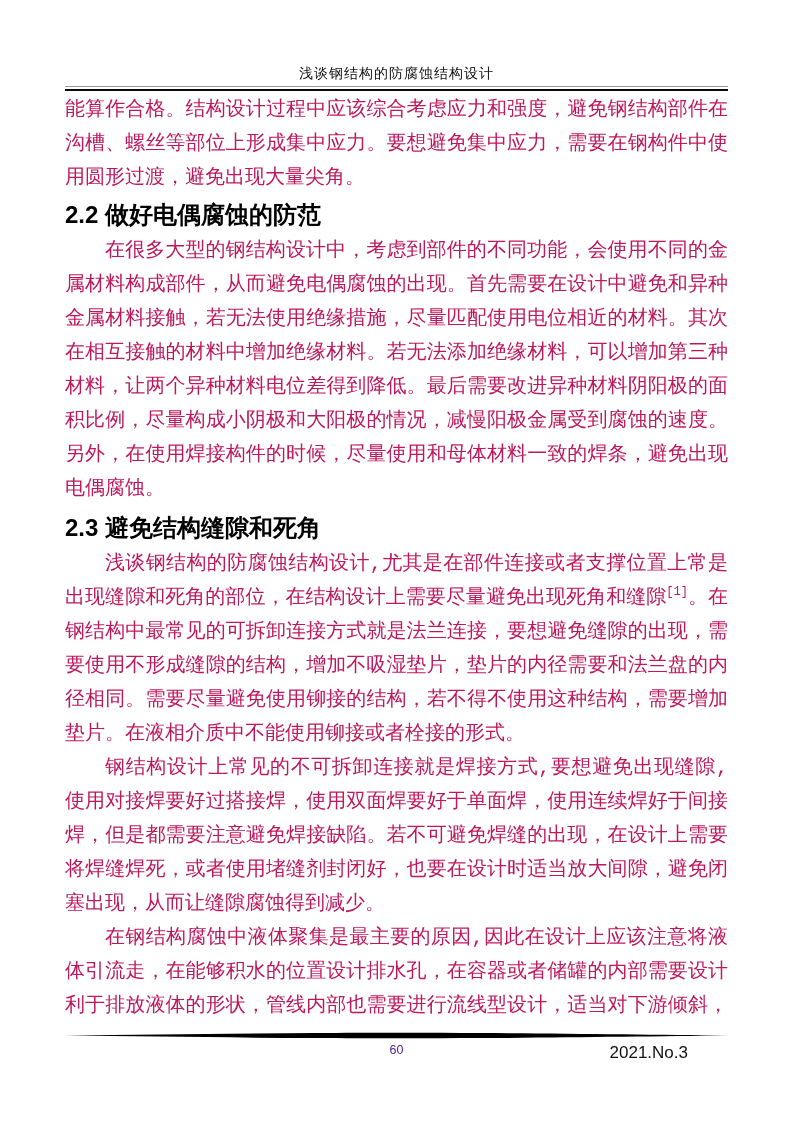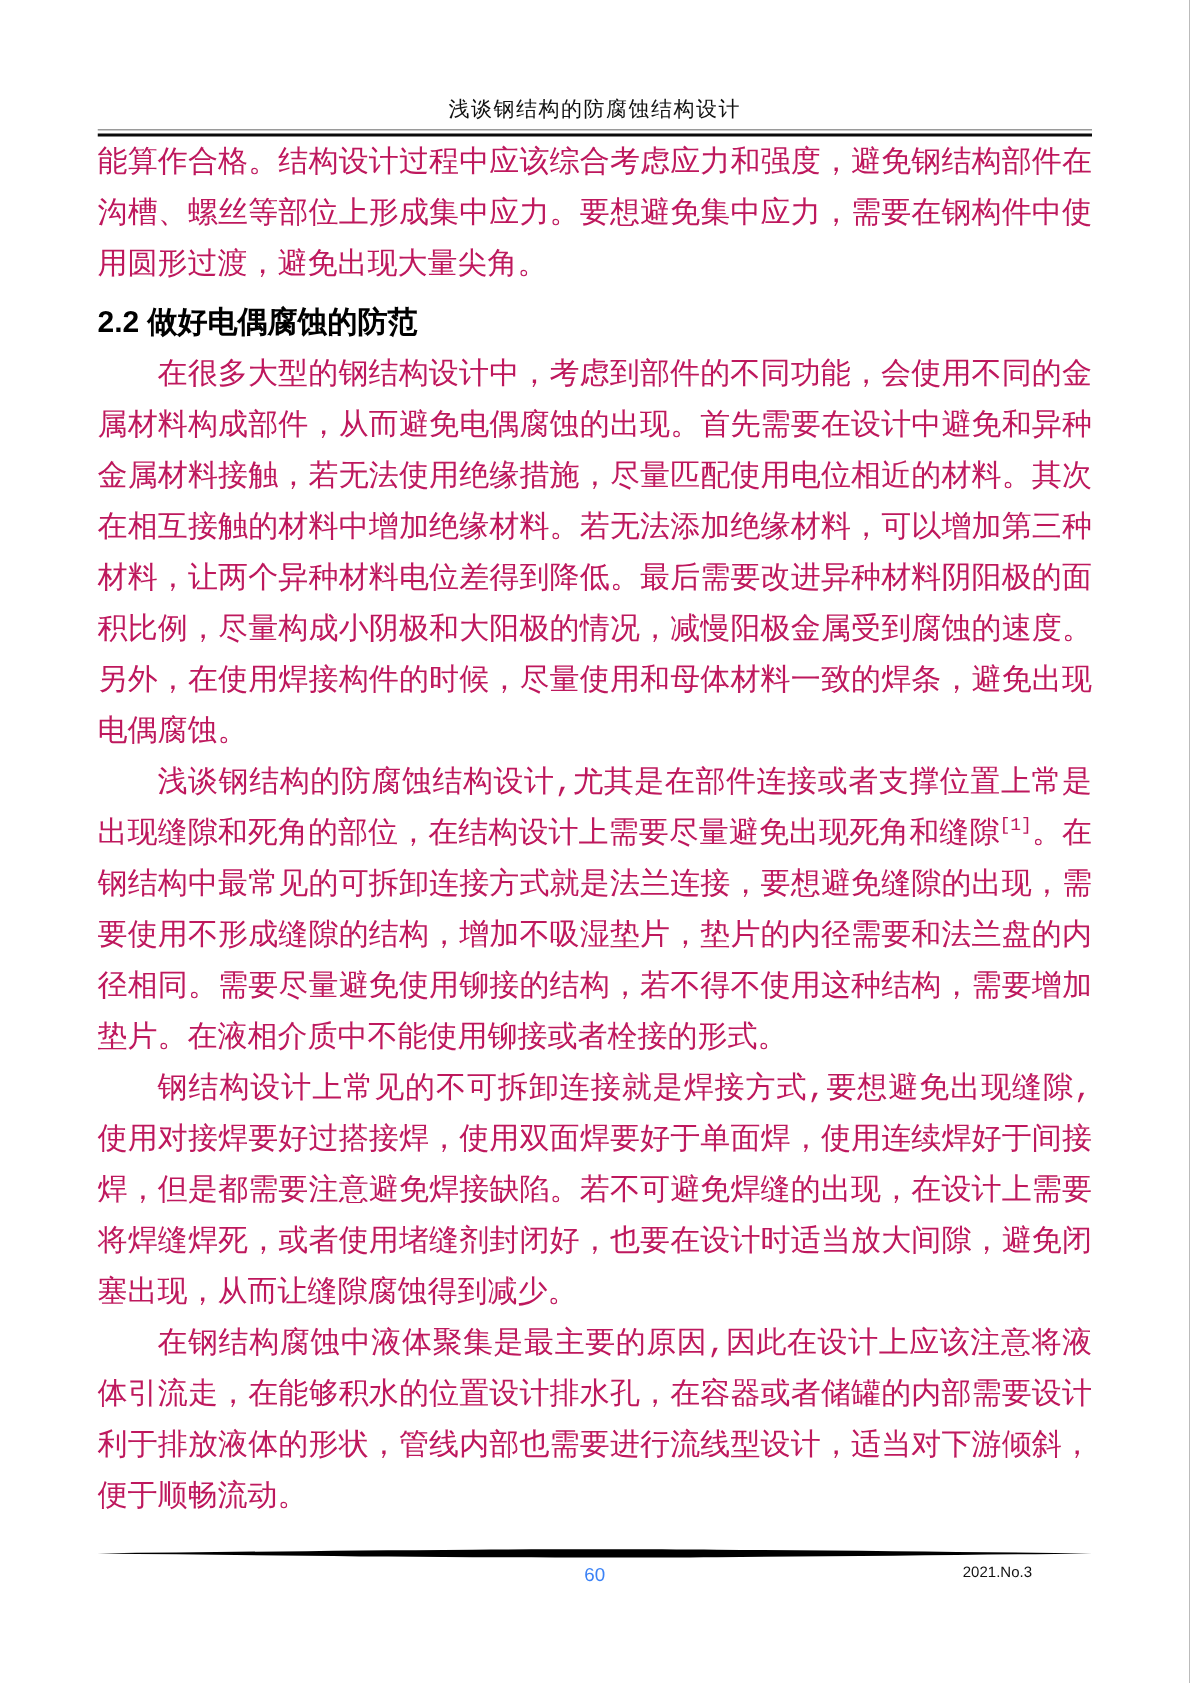--- a/index.html
+++ b/index.html
@@ -48,21 +48,21 @@
     text-align: justify;
     text-justify: inter-ideograph;
     color: #be185d;
   }
   .first-para { margin-top: 12px; }
   .indent { text-indent: 2em; font-family: Liberation Mono, monospace; }
   .section-heading {
     margin: 7px 0 4px 0;
     font-family: "Liberation Sans", "DejaVu Sans", sans-serif;
     font-weight: bold;
-    font-size: 20px;
+    font-size: 24px;
     line-height: 30px;
     color: #000;
     text-align: left;
   }
   sup.citation {
     font-size: 12px;
     line-height: 0;
     vertical-align: super;
   }
   .footer {
@@ -77,27 +77,27 @@
     height: 20px;
     font-family: "Liberation Sans", "DejaVu Sans", sans-serif;
   }
   .page-number {
     position: absolute;
     left: 0;
     right: 0;
     top: 2px;
     text-align: center;
     font-size: 12.5px;
-    color: #3b82f6;
+    color: #4c1d95;
   }
   .issue-label {
     position: absolute;
     right: 40px;
     top: 2px;
-    font-size: 10px;
+    font-size: 17px;
     color: #111;
   }
 </style>
 </head>
 <body>
 
 <div class="page">
 
   <div class="content">
 
@@ -106,20 +106,21 @@
     <div class="head-rule"></div>
 
     <div class="body-text">
 
       <p class="first-para">能算作合格。结构设计过程中应该综合考虑应力和强度，避免钢结构部件在沟槽、螺丝等部位上形成集中应力。要想避免集中应力，需要在钢构件中使用圆形过渡，避免出现大量尖角。</p>
 
       <h2 class="section-heading">2.2 做好电偶腐蚀的防范</h2>
 
       <p class="indent">在很多大型的钢结构设计中，考虑到部件的不同功能，会使用不同的金属材料构成部件，从而避免电偶腐蚀的出现。首先需要在设计中避免和异种金属材料接触，若无法使用绝缘措施，尽量匹配使用电位相近的材料。其次在相互接触的材料中增加绝缘材料。若无法添加绝缘材料，可以增加第三种材料，让两个异种材料电位差得到降低。最后需要改进异种材料阴阳极的面积比例，尽量构成小阴极和大阳极的情况，减慢阳极金属受到腐蚀的速度。另外，在使用焊接构件的时候，尽量使用和母体材料一致的焊条，避免出现电偶腐蚀。</p>
 
+      <h2 class="section-heading">2.3 避免结构缝隙和死角</h2>
 
       <p class="indent"><span>浅谈钢结构的防腐蚀结构设计,尤其是在部件连接或者支撑位置上常是出现缝隙和死角的部位，在结构设计上需要尽量避免出现死角和缝隙</span><sup class="citation">[1]</sup><span>。在钢结构中最常见的可拆卸连接方式就是法兰连接，要想避免缝隙的出现，需要使用不形成缝隙的结构，增加不吸湿垫片，垫片的内径需要和法兰盘的内径相同。需要尽量避免使用铆接的结构，若不得不使用这种结构，需要增加垫片。在液相介质中不能使用铆接或者栓接的形式。</span></p>
 
       <p class="indent">钢结构设计上常见的不可拆卸连接就是焊接方式,要想避免出现缝隙,使用对接焊要好过搭接焊，使用双面焊要好于单面焊，使用连续焊好于间接焊，但是都需要注意避免焊接缺陷。若不可避免焊缝的出现，在设计上需要将焊缝焊死，或者使用堵缝剂封闭好，也要在设计时适当放大间隙，避免闭塞出现，从而让缝隙腐蚀得到减少。</p>
 
       <p class="indent">在钢结构腐蚀中液体聚集是最主要的原因,因此在设计上应该注意将液体引流走，在能够积水的位置设计排水孔，在容器或者储罐的内部需要设计利于排放液体的形状，管线内部也需要进行流线型设计，适当对下游倾斜，便于顺畅流动。</p>
 
     </div>
   </div>
 

